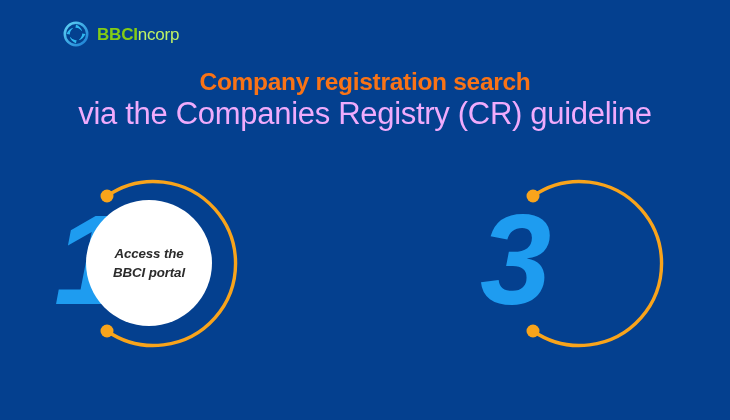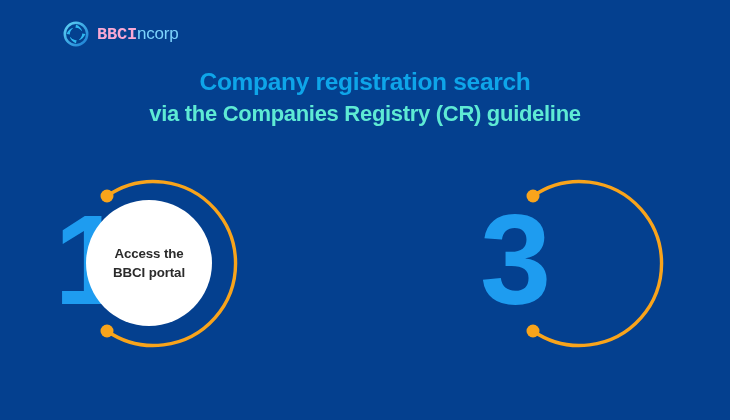--- a/index.html
+++ b/index.html
@@ -35,60 +35,60 @@
     display: block;
   }
   #logo-text {
     font-size: 17px;
     letter-spacing: -0.2px;
     white-space: nowrap;
     line-height: 1;
   }
   #logo-text .bold {
     font-weight: bold;
-    color: #f9a8d4;
-    font-family: Liberation Mono, monospace;
+    color: #84cc16;
   }
   #logo-text .light {
     font-weight: normal;
-    color: #7dd3fc;
+    color: #bef264;
   }
 
   
   #title-block {
     position: absolute;
     left: 0;
     top: 66px;
     width: 730px;
     text-align: center;
   }
   #title-line-1 {
-    color: #0ea5e9;
+    color: #f97316;
     font-size: 24.5px;
     font-weight: bold;
     letter-spacing: -0.3px;
     line-height: 31px;
     white-space: nowrap;
   }
   #title-line-2 {
-    color: #5eead4;
-    font-size: 22px;
-    font-weight: bold;
+    color: #f0abfc;
+    font-size: 31px;
+    font-weight: normal;
     letter-spacing: -0.3px;
     line-height: 33px;
     white-space: nowrap;
   }
 
   
   #steps {
     position: absolute;
     left: 0;
     top: 170px;
     width: 582px;
     height: 200px;
+    font-style: italic;
   }
   .step {
     position: absolute;
     top: 0;
     width: 230px;
     height: 200px;
   }
   .step-ring {
     position: absolute;
     left: 0;

